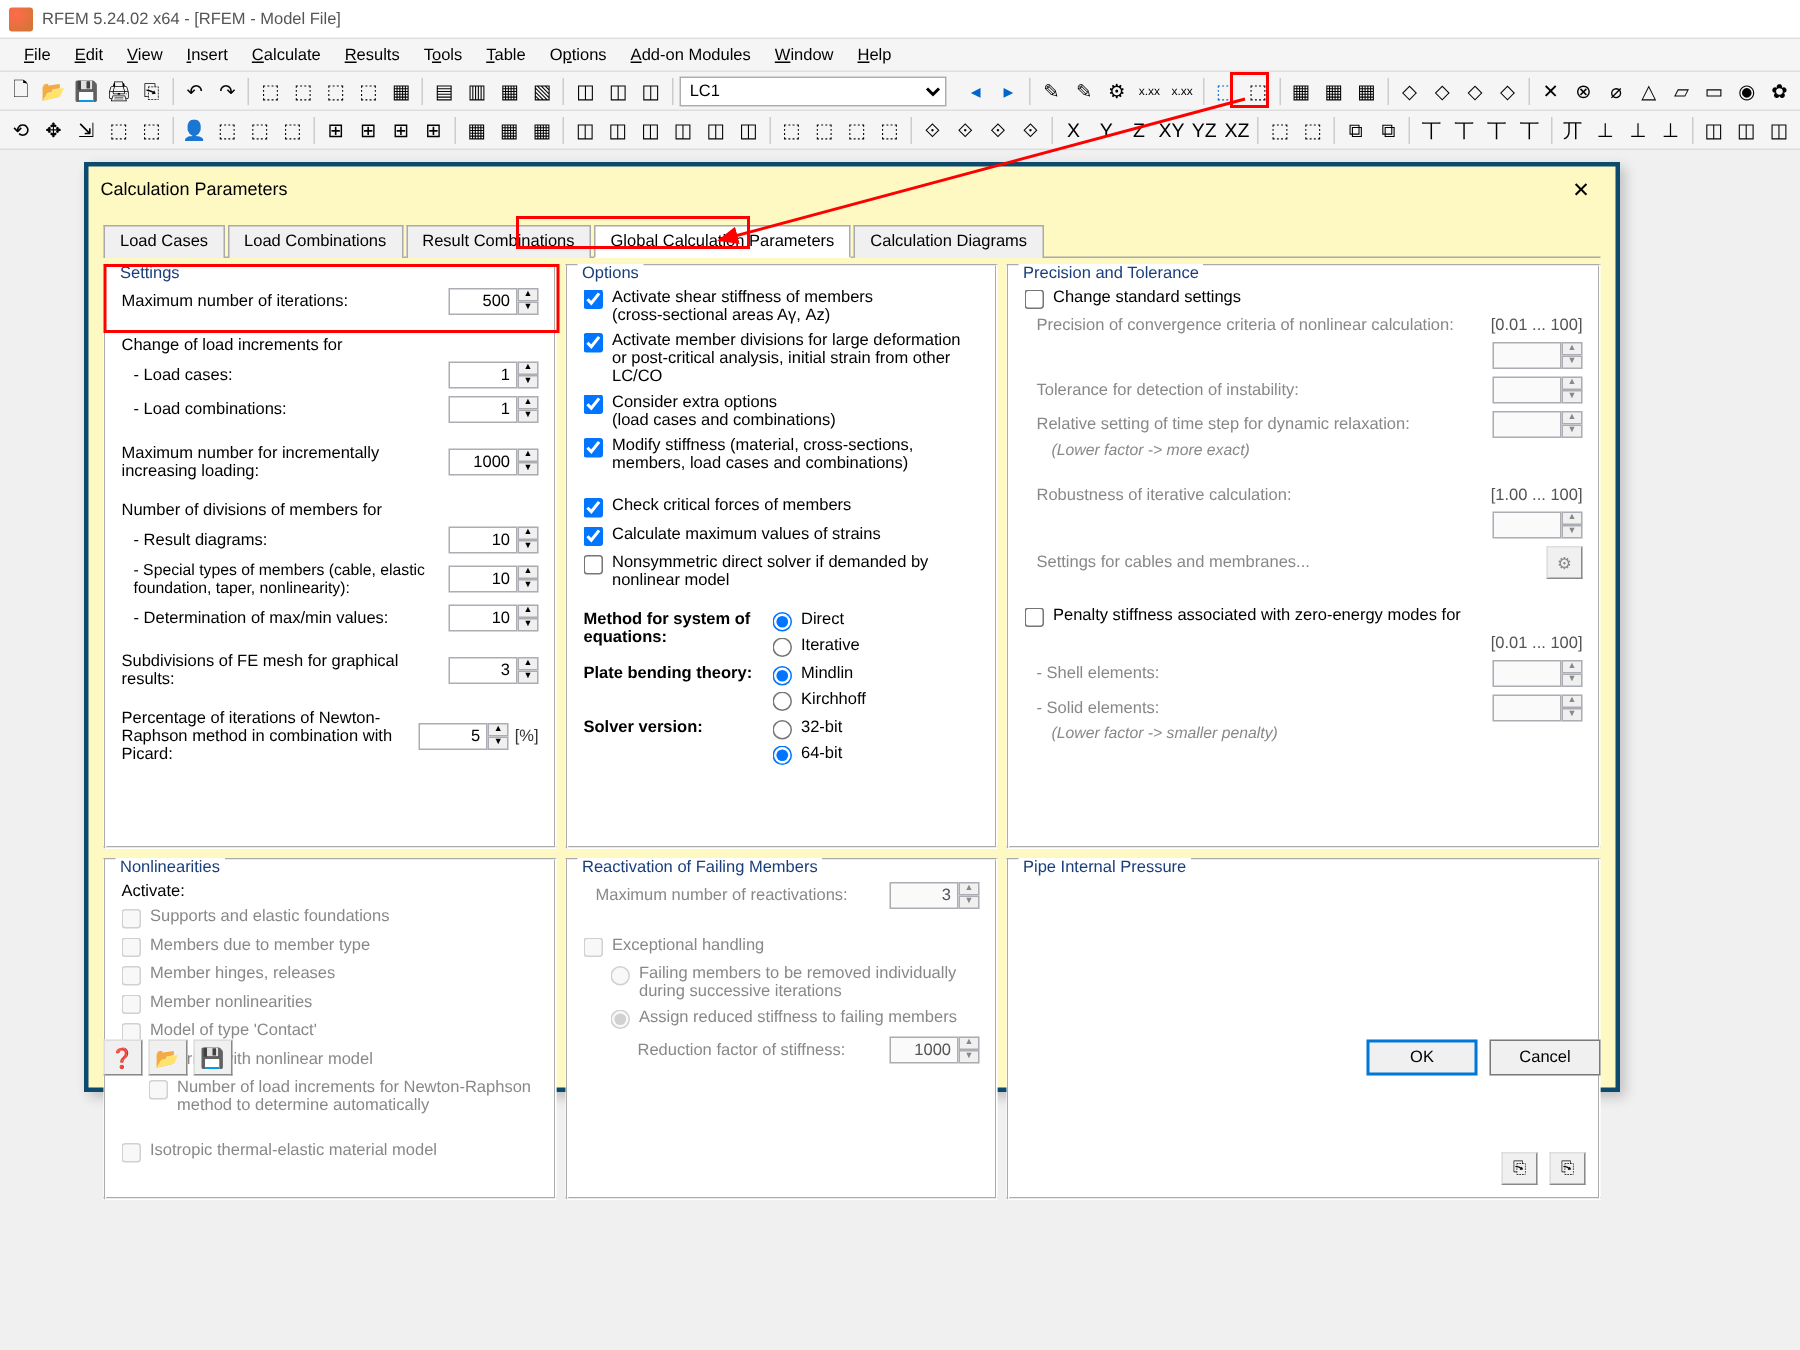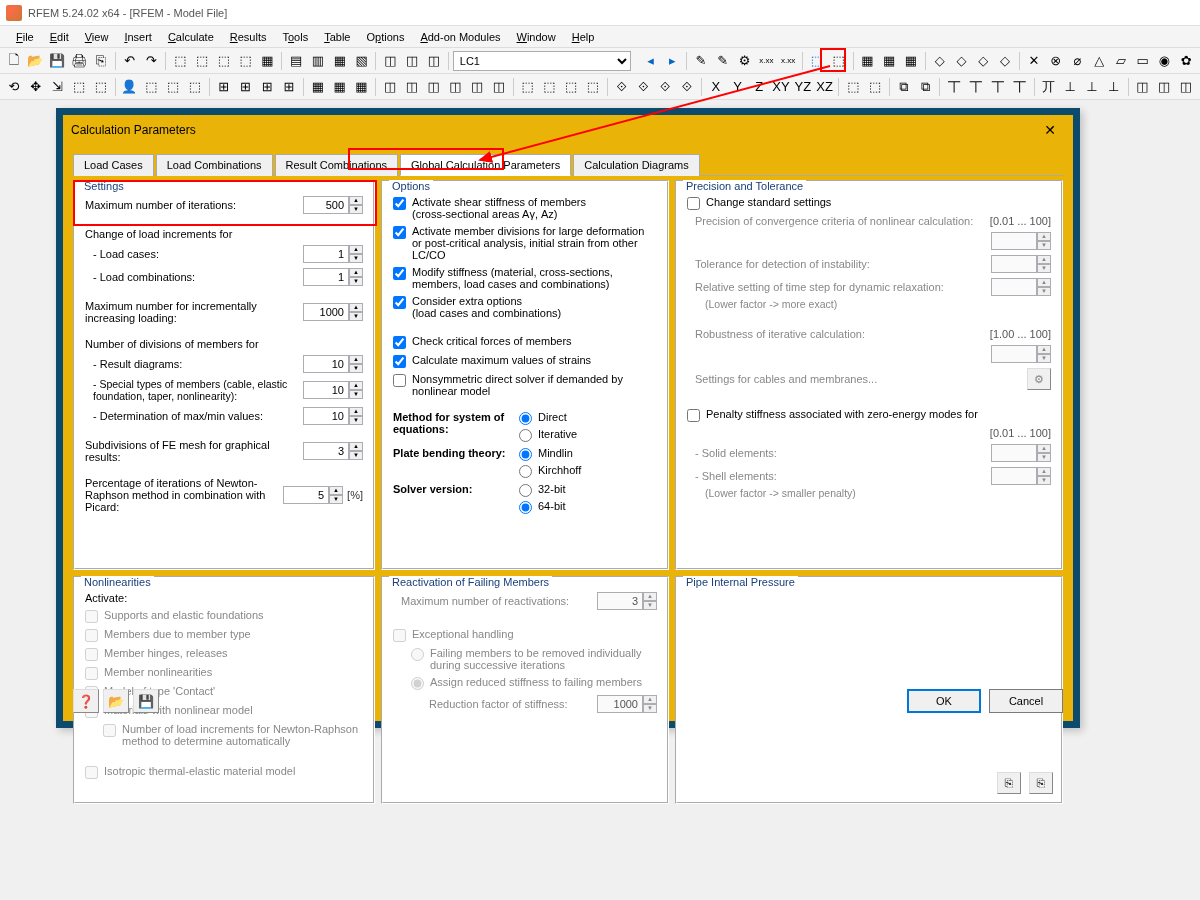--- a/index.html
+++ b/index.html
@@ -14,21 +14,21 @@
 .menubar .u { text-decoration: underline; }
 
 .toolbar { background: #f5f5f5; height: 26px; display: flex; align-items: center; padding: 2px 4px; gap: 2px; border-bottom: 1px solid #ddd; }
 .tb-btn { width: 20px; height: 20px; display: inline-flex; align-items: center; justify-content: center; border: 1px solid transparent; border-radius: 2px; cursor: pointer; font-size: 13px; }
 .tb-sep { width: 1px; height: 18px; background: #ccc; margin: 0 2px; }
 .tb-combo { height: 20px; width: 180px; border: 1px solid #abadb3; font-size: 11px; padding: 0 2px; background: #fff; }
 
 .highlight-box { position: absolute; border: 2px solid #ff0000; pointer-events: none; z-index: 100; }
 .arrow-svg { position: absolute; pointer-events: none; z-index: 99; }
 
-.dialog { position: absolute; left: 56px; top: 108px; width: 1024px; height: 620px; background: #eab308; border: 7px solid #0c4a6e; box-shadow: 3px 3px 8px rgba(0,0,0,0.2); }
+.dialog { position: absolute; left: 56px; top: 108px; width: 1024px; height: 620px; background: #fef9c3; border: 3px solid #0c4a6e; box-shadow: 3px 3px 8px rgba(0,0,0,0.2); }
 .dlg-titlebar { height: 30px; display: flex; align-items: center; justify-content: space-between; padding: 0 8px; }
 .dlg-titlebar .dlg-title { color: #000; font-size: 12px; }
 .dlg-close { width: 30px; height: 24px; display: flex; align-items: center; justify-content: center; cursor: pointer; font-size: 14px; }
 
 .dlg-body { padding: 8px 10px; height: 690px; }
 .tabstrip { display: flex; border-bottom: 1px solid #aaa; margin-bottom: 4px; }
 .tab { padding: 4px 10px; border: 1px solid #aaa; border-bottom: none; background: #f0f0f0; margin-right: 2px; cursor: pointer; position: relative; top: 1px; }
 .tab.active { background: #fff; border-bottom: 1px solid #fff; }
 
 .col-layout { display: flex; gap: 6px; height: 390px; }
@@ -43,21 +43,21 @@
 .spinbox { display: flex; align-items: center; }
 .spinbox input { width: 46px; height: 18px; border: 1px solid #abadb3; text-align: right; padding: 0 4px; font-size: 11px; }
 .spinbox .spins { display: flex; flex-direction: column; }
 .spinbox .spins .sp { width: 14px; height: 9px; border: 1px solid #abadb3; background: #f0f0f0; font-size: 6px; line-height: 6px; text-align: center; cursor: pointer; }
 .unit { margin-left: 4px; color: #333; }
 
 .chk { display: flex; align-items: flex-start; gap: 6px; }
 .chk input[type=checkbox], .chk input[type=radio] { margin-top: 1px; width: 13px; height: 13px; }
 .chk-label { flex: 1; }
 .disabled { color: #888; }
-.hint { color: #888; padding-left: 18px; font-size: 10.5px; margin-top: -3px; }
+.hint { color: #888; padding-left: 18px; font-size: 10.5px; margin-top: -3px; font-style: italic; }
 
 .radio-group { display: flex; flex-direction: column; gap: 3px; padding-left: 0; }
 .method-row { display: flex; align-items: flex-start; gap: 6px; }
 .method-lbl { width: 120px; font-weight: bold; }
 
 .dlg-footer { position: absolute; bottom: 8px; left: 10px; right: 10px; display: flex; justify-content: space-between; align-items: center; }
 .footer-icons { display: flex; gap: 4px; }
 .footer-btn { width: 26px; height: 24px; border: 1px outset #ddd; background: #f0f0f0; display: flex; align-items: center; justify-content: center; cursor: pointer; font-size: 13px; }
 .dlg-btns { display: flex; gap: 8px; }
 .dlg-btn { min-width: 74px; height: 24px; border: 1px solid #7a7a7a; background: #f0f0f0; cursor: pointer; padding: 0 8px; }
@@ -356,25 +356,25 @@
           <label class="chk">
               <input type="checkbox" checked="" style="">
               <span class="chk-label"><span>Activate shear stiffness of members</span><br><span class="">(cross-sectional areas Aγ, Az)</span></span>
             </label>
           <label class="chk">
               <input type="checkbox" checked="" style="">
               <span class="chk-label">Activate member divisions for large deformation or post-critical analysis, initial strain from other LC/CO</span>
             </label>
           <label class="chk">
               <input type="checkbox" checked="" style="">
+              <span class="chk-label"><span>Consider extra options</span><br><span>(load cases and combinations)</span></span>
+            </label>
+          <label class="chk">
+              <input type="checkbox" checked="" style="">
               <span class="chk-label">Modify stiffness (material, cross-sections, members, load cases and combinations)</span>
-            </label>
-          <label class="chk">
-              <input type="checkbox" checked="" style="">
-              <span class="chk-label"><span>Consider extra options</span><br><span>(load cases and combinations)</span></span>
             </label>
           <div style="height:6px"></div>
           <label class="chk">
               <input type="checkbox" checked="" style="">
               <span class="chk-label">Check critical forces of members</span>
             </label>
           <label class="chk">
               <input type="checkbox" checked="" style="">
               <span class="chk-label">Calculate maximum values of strains</span>
             </label>
@@ -489,31 +489,31 @@
           <div style="height:8px"></div>
           <label class="chk">
               <input type="checkbox" style="">
               <span class="chk-label">Penalty stiffness associated with zero-energy modes for</span>
             </label>
           <div class="row disabled">
               <span class="lbl sublbl"></span>
               <span class="range">[0.01 ... 100]</span>
             </div>
           <div class="row disabled">
+              <span class="lbl sublbl">- Shell elements:</span>
+              <span class="spinbox">
+                <input disabled="" style="">
+                <span class="spins">
+                  <span class="sp">▲</span>
+                  <span class="sp">▼</span>
+                </span>
+              </span>
+            </div>
+          <div class="row disabled">
               <span class="lbl sublbl">- Solid elements:</span>
-              <span class="spinbox">
-                <input disabled="" style="">
-                <span class="spins">
-                  <span class="sp">▲</span>
-                  <span class="sp">▼</span>
-                </span>
-              </span>
-            </div>
-          <div class="row disabled">
-              <span class="lbl sublbl">- Shell elements:</span>
               <span class="spinbox">
                 <input disabled="" style="">
                 <span class="spins">
                   <span class="sp">▲</span>
                   <span class="sp">▼</span>
                 </span>
               </span>
             </div>
           <div class="hint">(Lower factor -&gt; smaller penalty)</div>
         </div>

